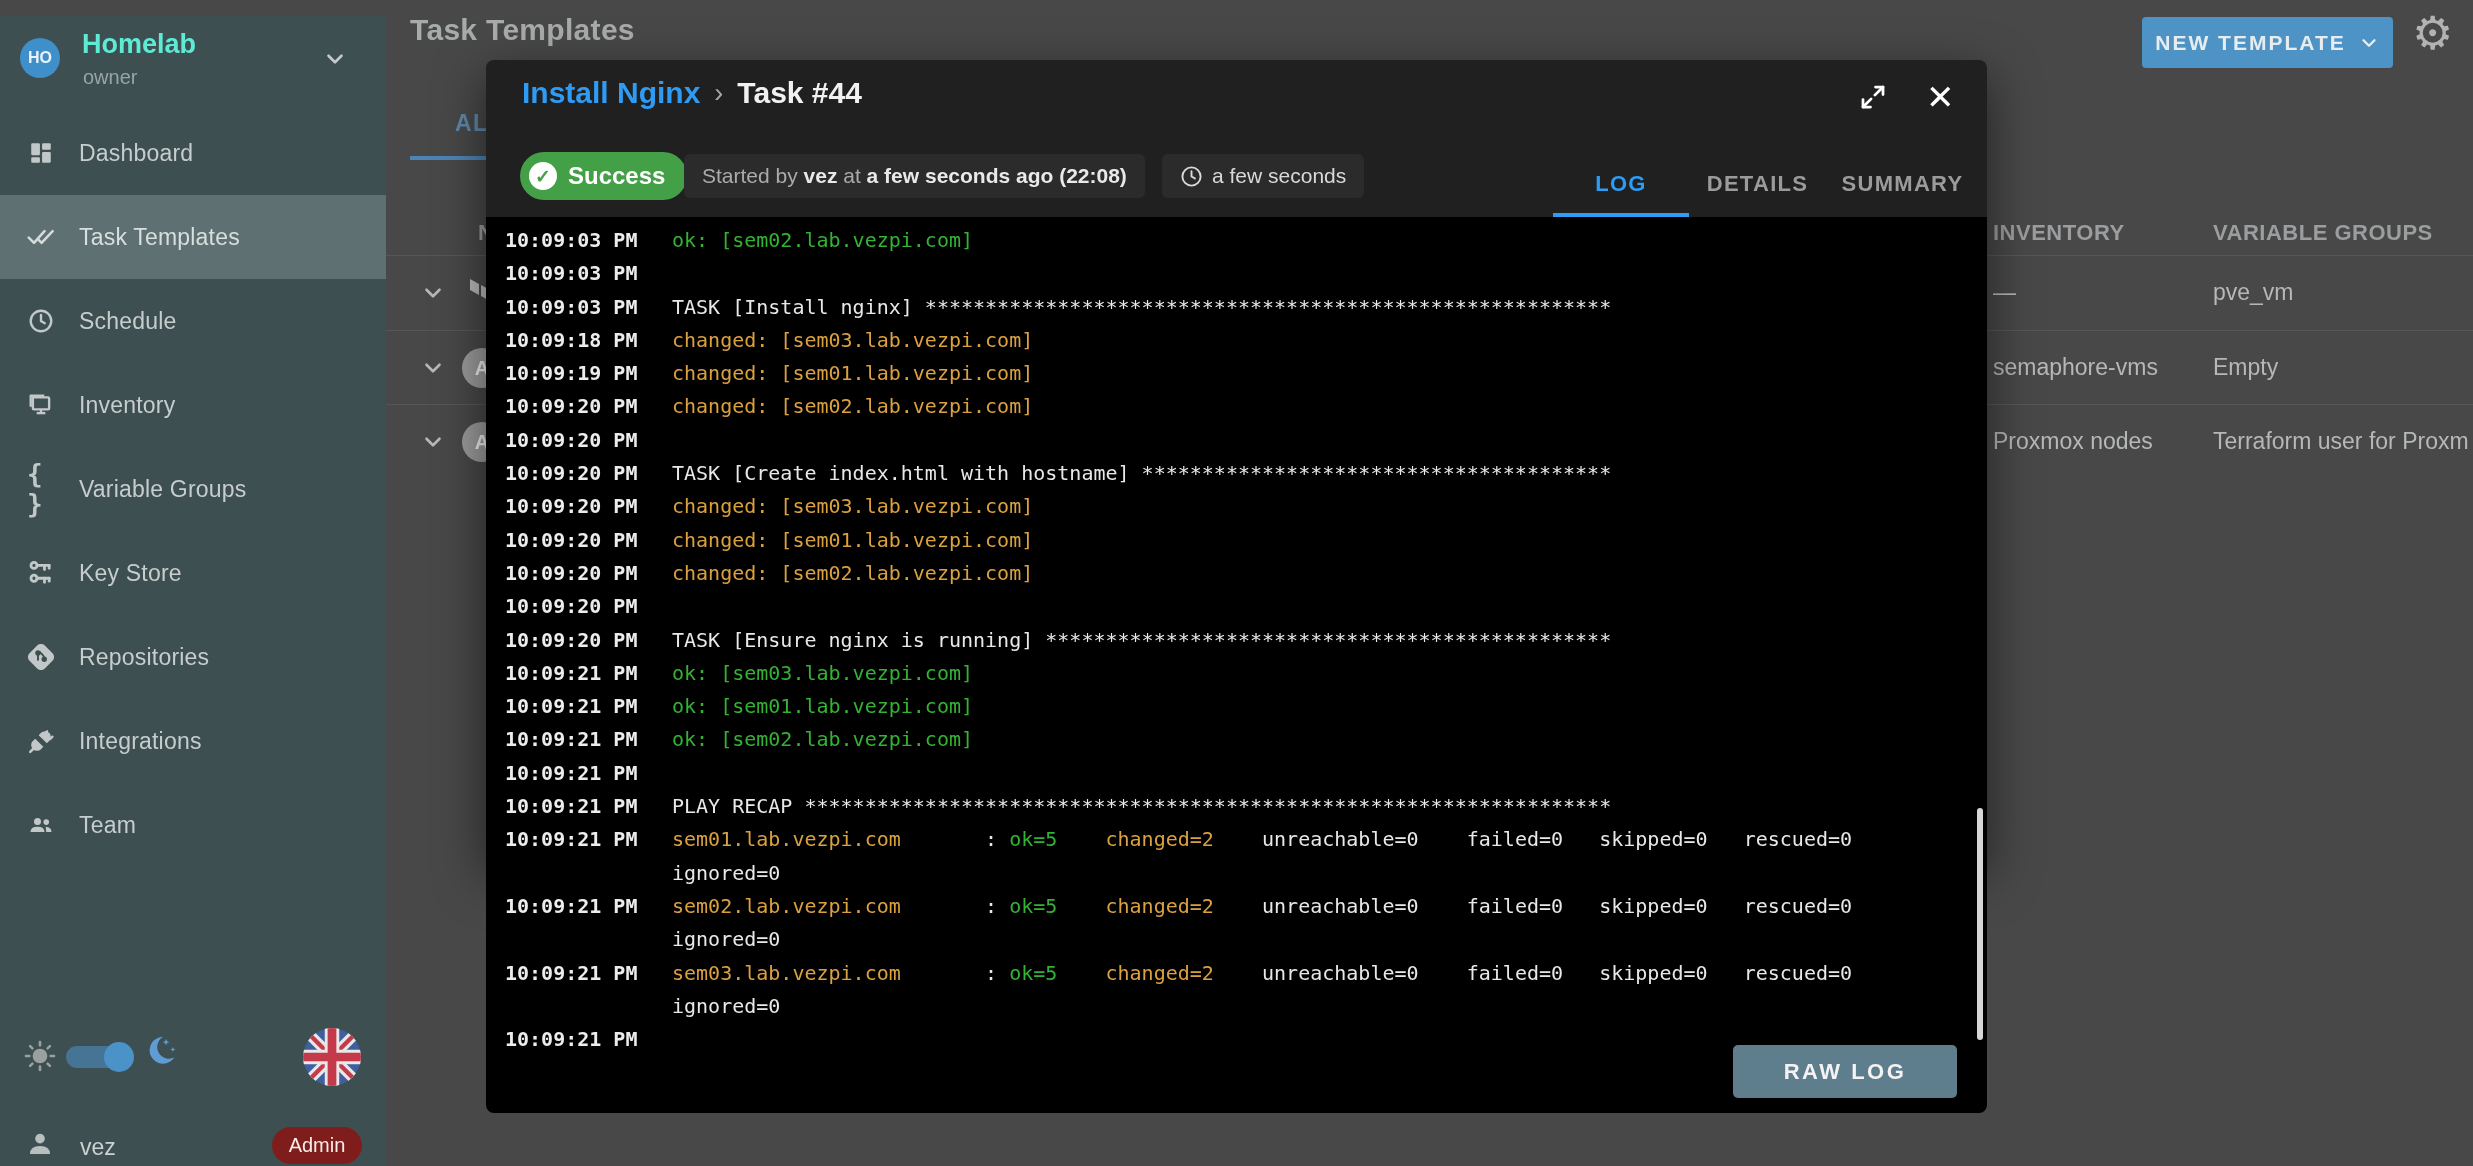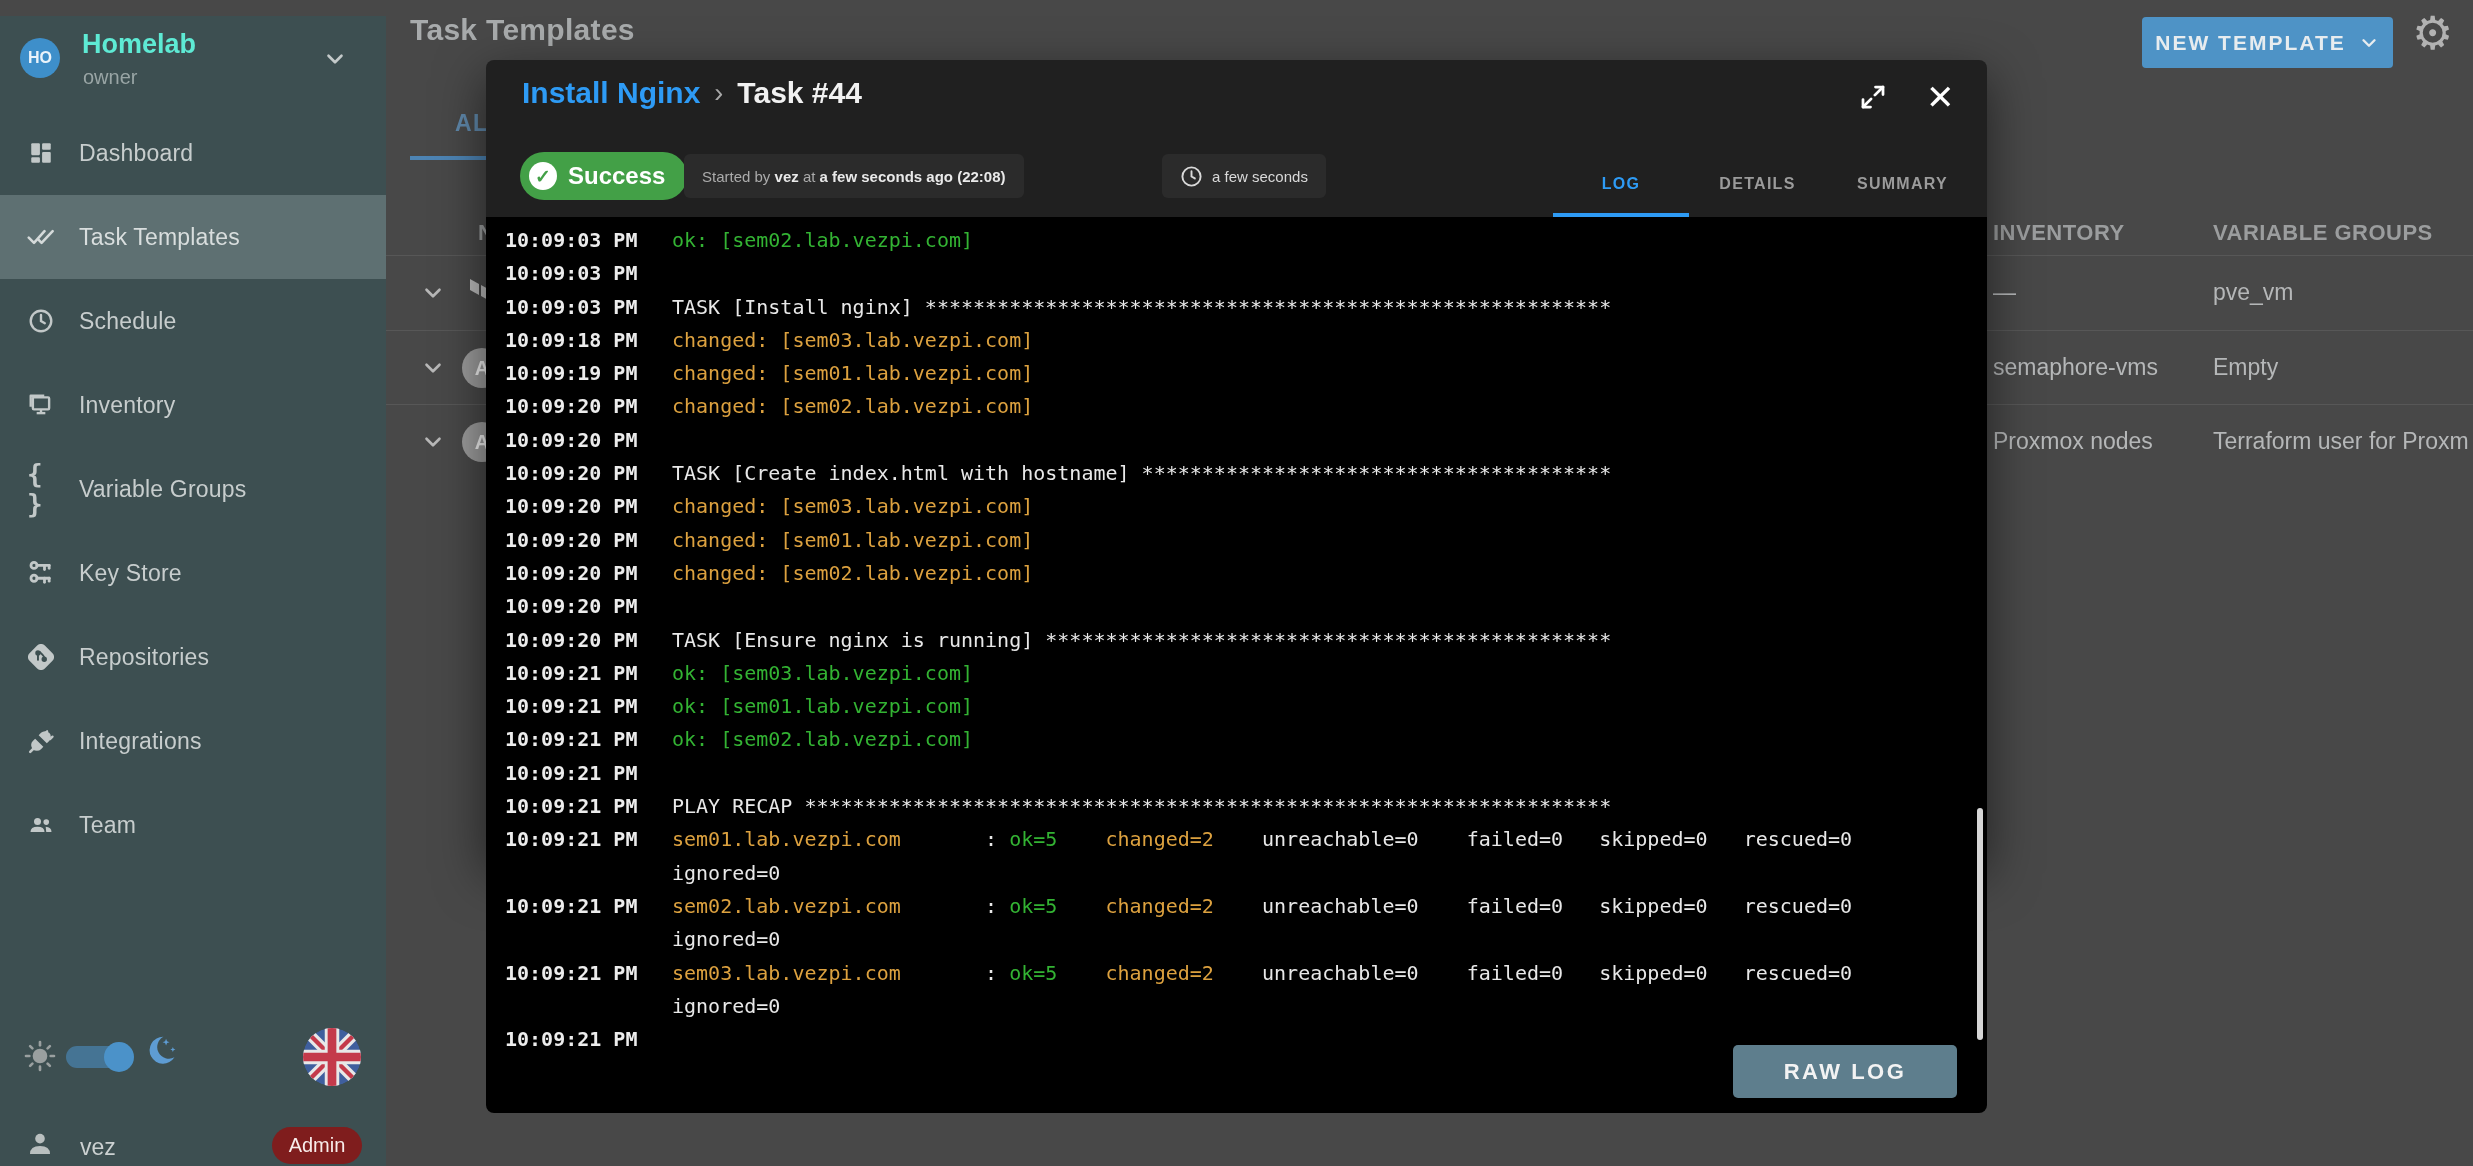--- a/index.html
+++ b/index.html
@@ -64,28 +64,28 @@
   .bc-sep { color:#a8a8a8; font-size:27px; font-weight:normal; }
   .bc-task { color:#f1f1f1; }
   .modal-expand { position:absolute; left:1372px; top:22px; cursor:pointer; }
   .modal-close { position:absolute; left:1440px; top:20px; cursor:pointer; font-size:34px; color:#ffffff; line-height:1; }
   .chip-success { position:absolute; left:34px; top:92px; height:48px; border-radius:24px; background:#43a047;
     display:flex; align-items:center; gap:11px; padding:0 22px 0 9px; }
   .chip-success-icon { width:28px; height:28px; border-radius:50%; background:#ffffff; color:#43a047;
     font-size:19px; font-weight:bold; display:flex; align-items:center; justify-content:center; }
   .chip-success-label { font-size:24px; font-weight:bold; color:#ffffff; }
   .chip-dark { position:absolute; top:94px; height:44px; border-radius:6px; background:#2b2b2b;
-    display:flex; align-items:center; padding:0 18px; font-size:15px; white-space:pre; }
+    display:flex; align-items:center; padding:0 18px; font-size:21px; white-space:pre; }
   .chip-started { left:198px; }
   .chip-duration { left:676px; gap:9px; }
   .dim { color:#ababab; } .strong { color:#e9e9e9; font-weight:bold; }
   .duration-text { color:#d9d9d9; }
   .tabs { position:absolute; top:90px; right:8px; height:67px; display:flex; }
   .tab { position:relative; height:100%; display:flex; align-items:center; justify-content:center;
-    font-size:16px; font-weight:bold; letter-spacing:1.3px; color:#9b9b9b; cursor:pointer; }
+    font-size:22px; font-weight:bold; letter-spacing:1.3px; color:#9b9b9b; cursor:pointer; }
   .tab-log { width:136px; } .tab-details { width:137px; } .tab-summary { width:153px; }
   .tab.active { color:#2e9bf5; }
   .tab.active::after { content:""; position:absolute; left:0; bottom:0; width:100%; height:4px; background:#2e9bf5; }
   .log { position:absolute; left:0; top:157px; width:1501px; height:896px; background:#000000;
     border-radius:0 0 8px 8px; overflow:hidden; padding:7px 0 0 19px;
     font-family:"DejaVu Sans Mono", monospace; font-size:20px; line-height:33.3px; }
   .log-line { display:flex; white-space:pre; }
   .log-ts { width:148px; flex:none; margin-right:19px; font-weight:bold; color:#ececec; }
   .log-scrollbar { position:absolute; right:4px; top:748px; width:6px; height:232px; background:#d6d6d6; border-radius:3px; cursor:pointer; }
   .raw-log-btn { position:absolute; left:1247px; top:985px; width:224px; height:53px; border-radius:5px;

